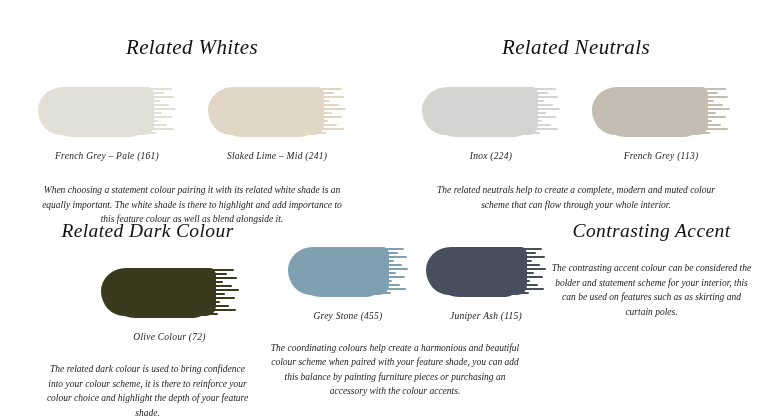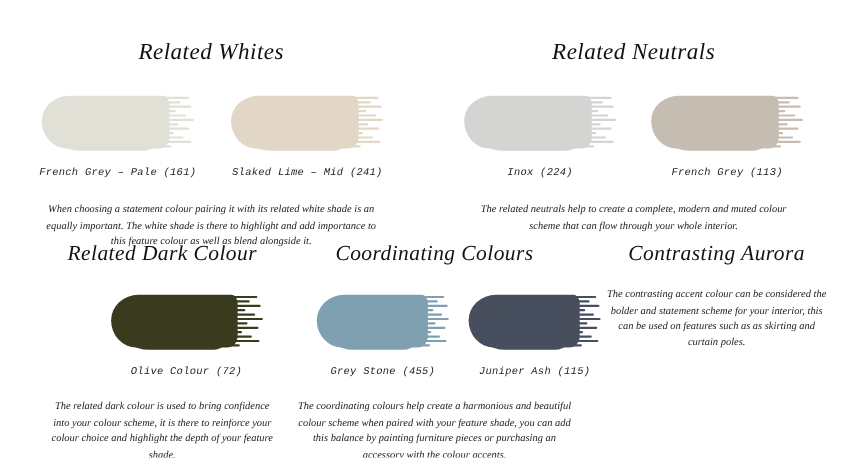--- a/index.html
+++ b/index.html
@@ -71,21 +71,20 @@
     align-items: flex-start;
     width: 100%;
   }
   .row-top .swatch-row    { margin-top: 26px; gap: 32px; }
   .row-bottom .swatch-row { margin-top: 25px; gap: 18px; margin-left: 44px; }
 
   .swatch-cell {
     display: flex;
     flex-direction: column;
     align-items: center;
-    font-family: Liberation Mono, monospace;
   }
 
   .swatch {
     position: relative;
     width: 120px;
     height: 52px;
   }
   .swatch-wide { width: 138px; }
 
   
@@ -298,21 +297,20 @@
             </span>
           </div>
           <div class="swatch-label">Olive Colour (72)</div>
         </div>
       </div>
 
       <div class="description">The related dark colour is used to bring confidence into your colour scheme, it is there to reinforce your colour choice and highlight the depth of your feature shade.</div>
     </div>
 
     <div class="panel panel-coord">
-      <div class="heading">Coordinating Colours</div>
 
       <div class="swatch-row">
         <div class="swatch-cell">
           <div class="swatch">
             <span class="body" style="background:#7FA0B1"></span>
             <span class="lobe" style="background:#7FA0B1"></span>
             <span class="bristles">
               <i style="background:#7FA0B1"></i>
                 <i style="background:#7FA0B1"></i>
                 <i style="background:#7FA0B1"></i>
@@ -350,20 +348,20 @@
             </span>
           </div>
           <div class="swatch-label">Juniper Ash (115)</div>
         </div>
       </div>
 
       <div class="description">The coordinating colours help create a harmonious and beautiful colour scheme when paired with your feature shade, you can add this balance by painting furniture pieces or purchasing an accessory with the colour accents.</div>
     </div>
 
     <div class="panel panel-accent">
-      <div class="heading">Contrasting Aurora</div>
+      <div class="heading">Contrasting Accent</div>
 
 
       <div class="description">The contrasting accent colour can be considered the bolder and statement scheme for your interior, this can be used on features such as as skirting and curtain poles.</div>
     </div>
   </div>
 
 </div>
 
 </body></html>

